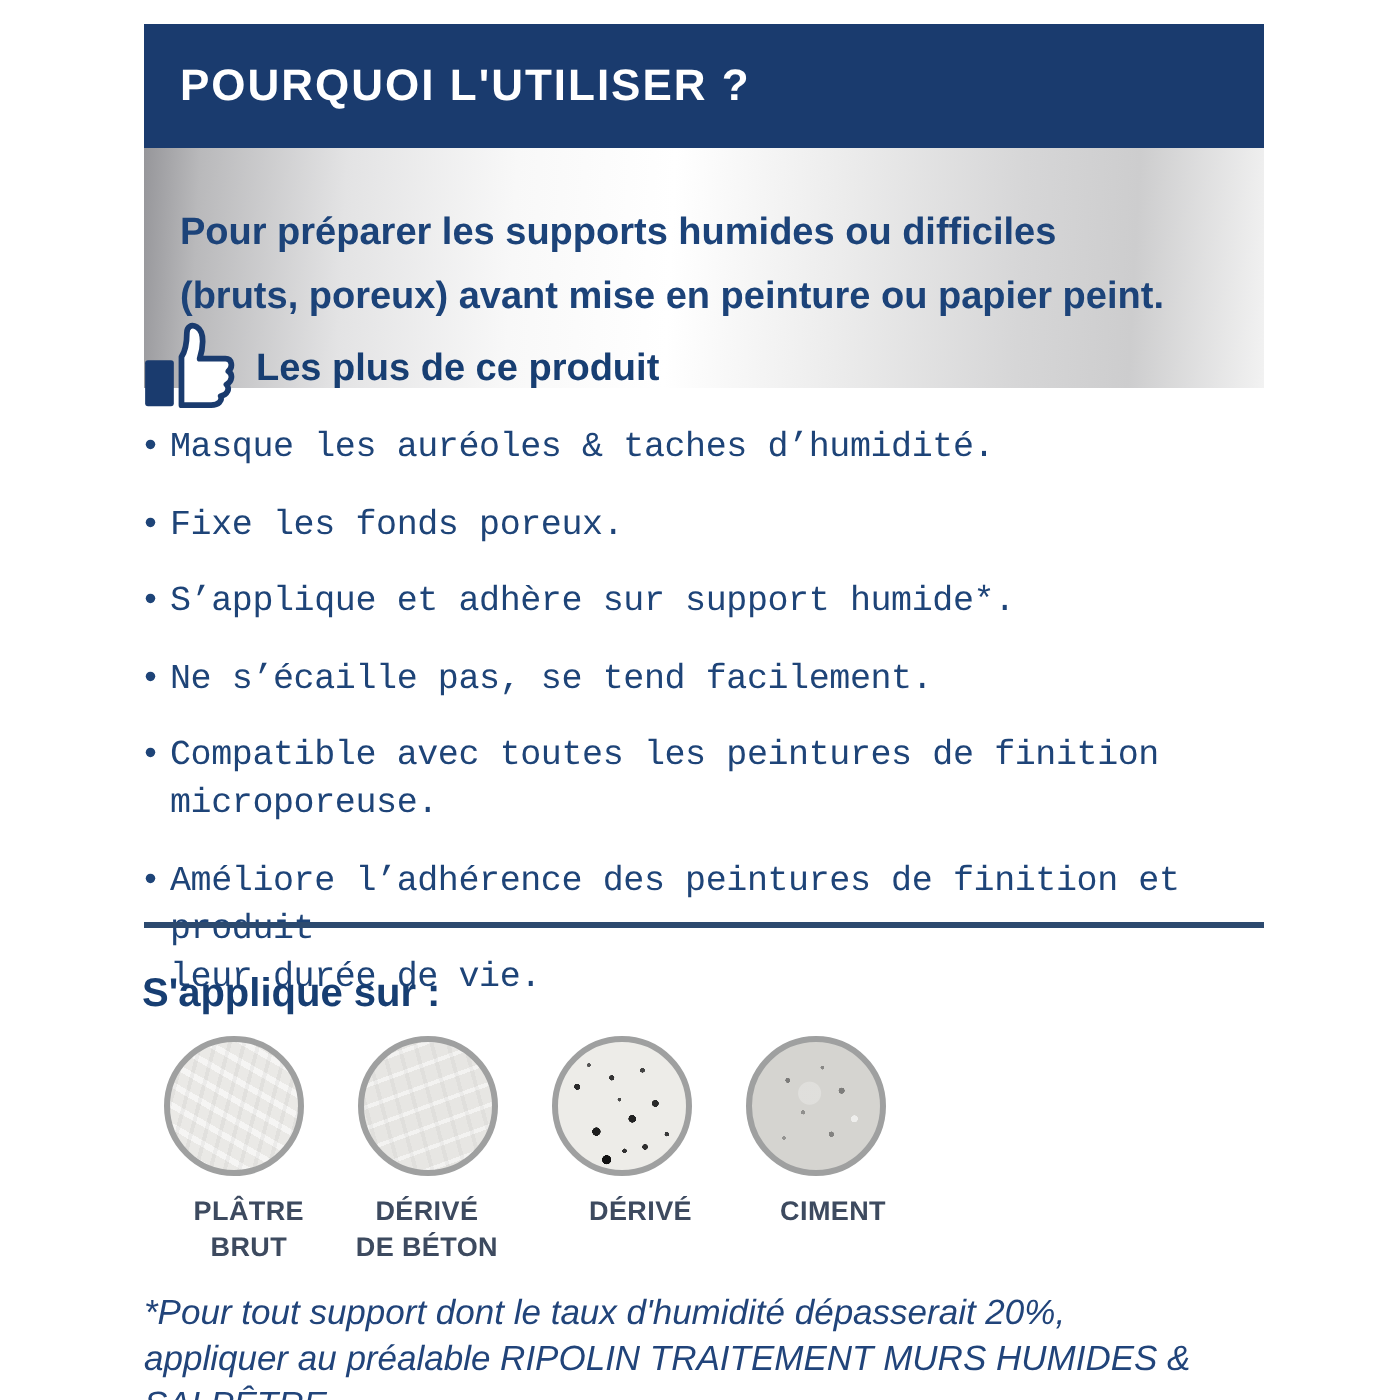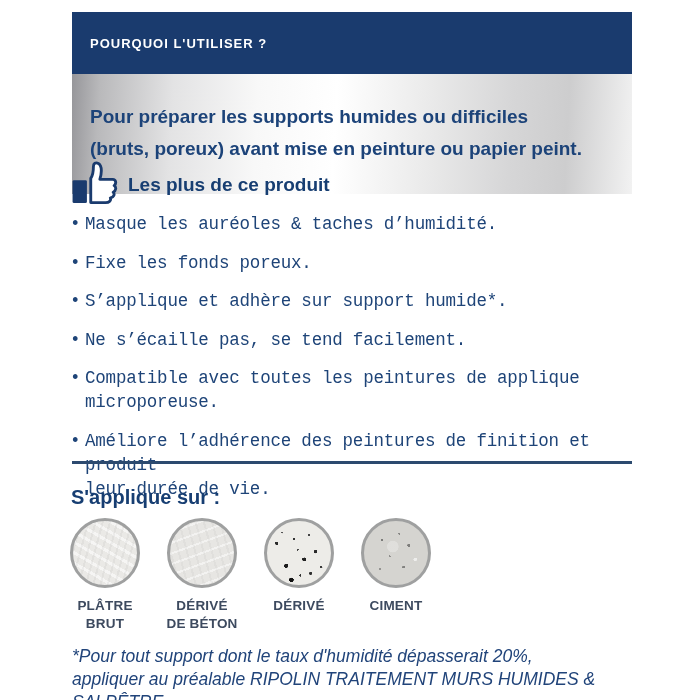--- a/index.html
+++ b/index.html
@@ -6,21 +6,21 @@
   .page{
     position:relative;width:700px;height:700px;background:#ffffff;overflow:hidden;
     font-family:"Liberation Sans",sans-serif;color:#1d4276;
   }
   
   .header-bar{
     position:absolute;left:72px;top:12px;width:560px;height:62px;
     background:#1a3b6e;display:flex;align-items:center;box-sizing:border-box;padding-left:18px;
   }
   .header-bar .title{
-    color:#ffffff;font-size:13px;font-weight:700;letter-spacing:1px;
+    color:#ffffff;font-size:22px;font-weight:700;letter-spacing:1px;
   }
   
   .intro-box{
     position:absolute;left:72px;top:74px;width:560px;height:120px;box-sizing:border-box;
     background:linear-gradient(93deg,#96969a 0%,#b9b9bb 5%,#e3e3e4 18%,#f8f8f8 33%,#ffffff 47%,#ececec 62%,#d6d6d7 78%,#cdcdce 88%,#f2f2f2 100%);
     padding:27px 14px 0 18px;
   }
   .intro-box .intro-text{
     color:#1c4379;font-size:19px;line-height:32px;white-space:pre-line;font-weight:700;
   }
@@ -40,21 +40,21 @@
   .benefit-list li::before{
     content:"\2022";position:absolute;left:0;top:0;color:#1e4478;font-size:17.5px;
   }
   
   .divider{position:absolute;left:72px;top:461px;width:560px;height:3px;background:#2c4a6f;}
   
   .applies-title{position:absolute;left:71px;top:486px;font-size:20px;font-weight:700;color:#173e72;}
   .surfaces{
     position:absolute;left:58px;top:518px;width:482px;display:flex;gap:3px;
   }
-  .surface{width:94px;display:flex;flex-direction:column;align-items:center;}
+  .surface{width:94px;display:flex;flex-direction:column;align-items:flex-end;}
   .swatch{
     width:64px;height:64px;border-radius:50%;border:3px solid #9fa0a0;box-sizing:content-box;
   }
   .surface-label{
     margin-top:9px;font-size:13.5px;font-weight:700;line-height:1.35;letter-spacing:0.2px;
     color:#3d4a5f;text-align:center;white-space:pre-line;
   }
   
   .tx-platre-brut{
     background-color:#eae9e6;
@@ -137,21 +137,21 @@
              C23.3 12.7 21.5 16.7 20.5 18.2
              Z" fill="#ffffff" stroke="#1a3b6e" stroke-width="3" stroke-linejoin="round"></path>
   </svg>
   <div class="benefits-title">Les plus de ce produit</div>
 
   <ul class="benefit-list">
     <li>Masque les auréoles &amp; taches d’humidité.</li>
     <li>Fixe les fonds poreux.</li>
     <li>S’applique et adhère sur support humide*.</li>
     <li>Ne s’écaille pas, se tend facilement.</li>
-    <li>Compatible avec toutes les peintures de applique microporeuse.</li>
+    <li>Compatible avec toutes les peintures de finition microporeuse.</li>
     <li>Améliore l’adhérence des peintures de finition et produit
 leur durée de vie.</li>
   </ul>
 
   <div class="divider"></div>
 
   <div class="applies-title">S'applique sur :</div>
 
   <div class="surfaces">
     <div class="surface">

